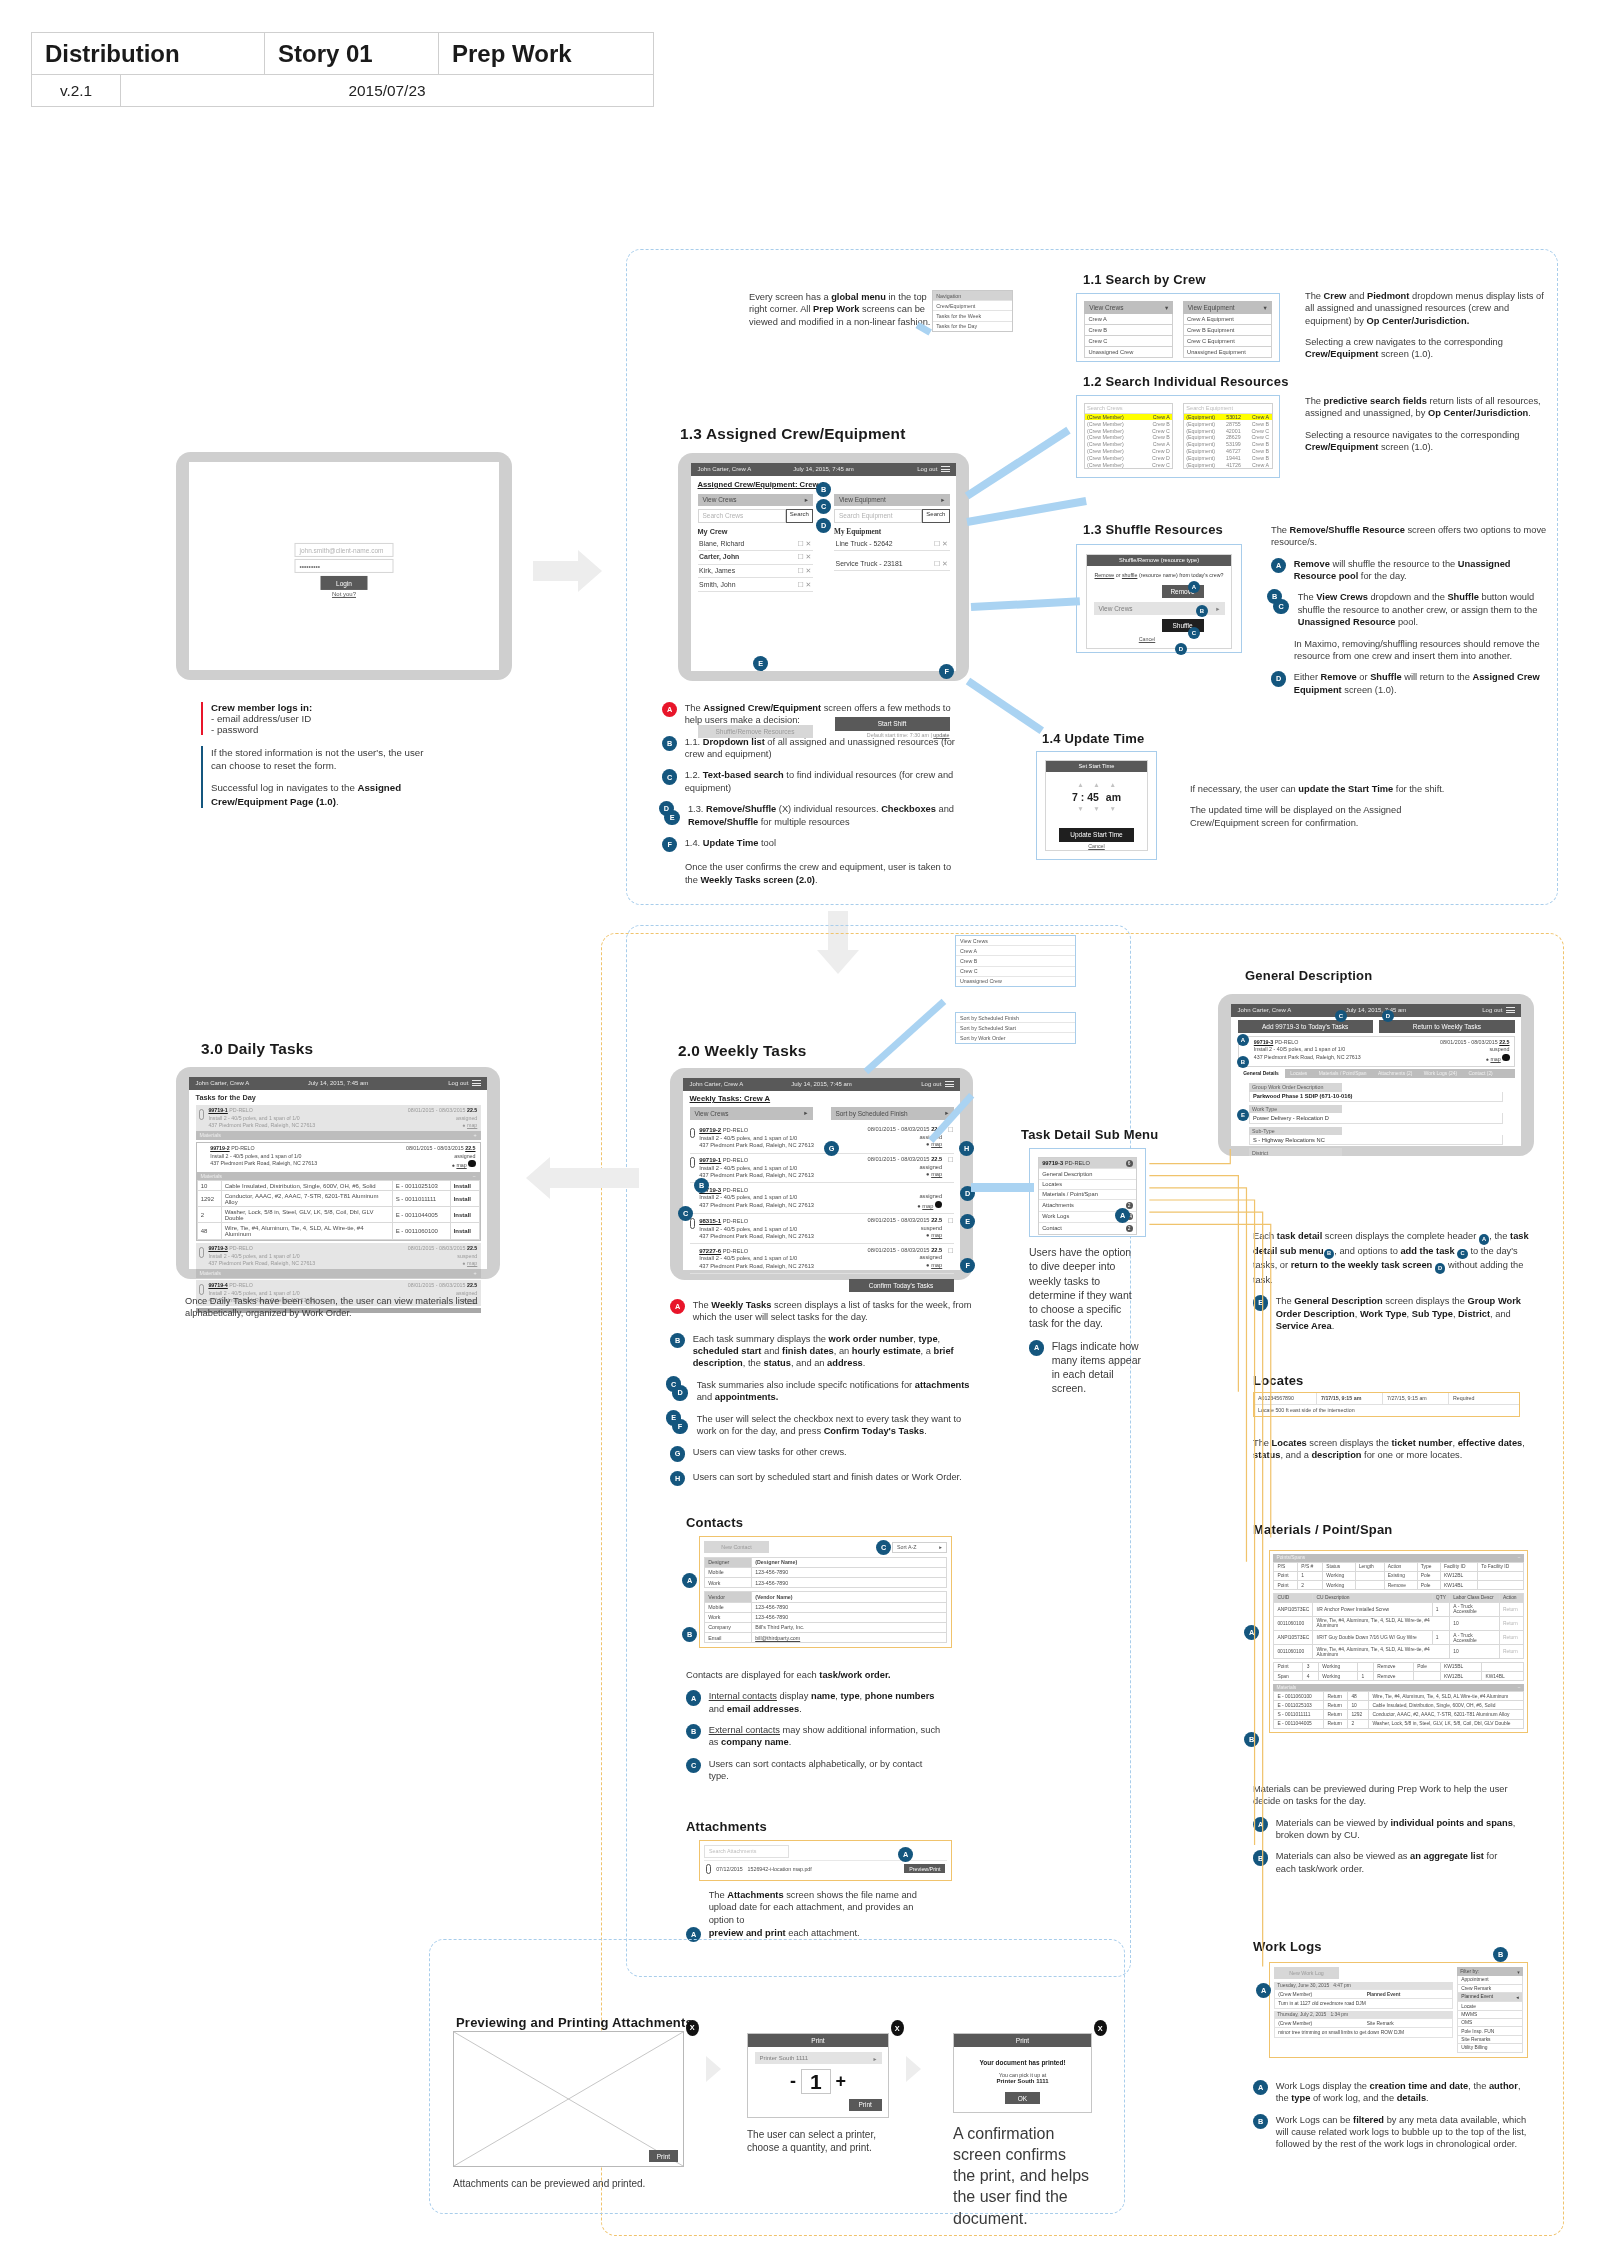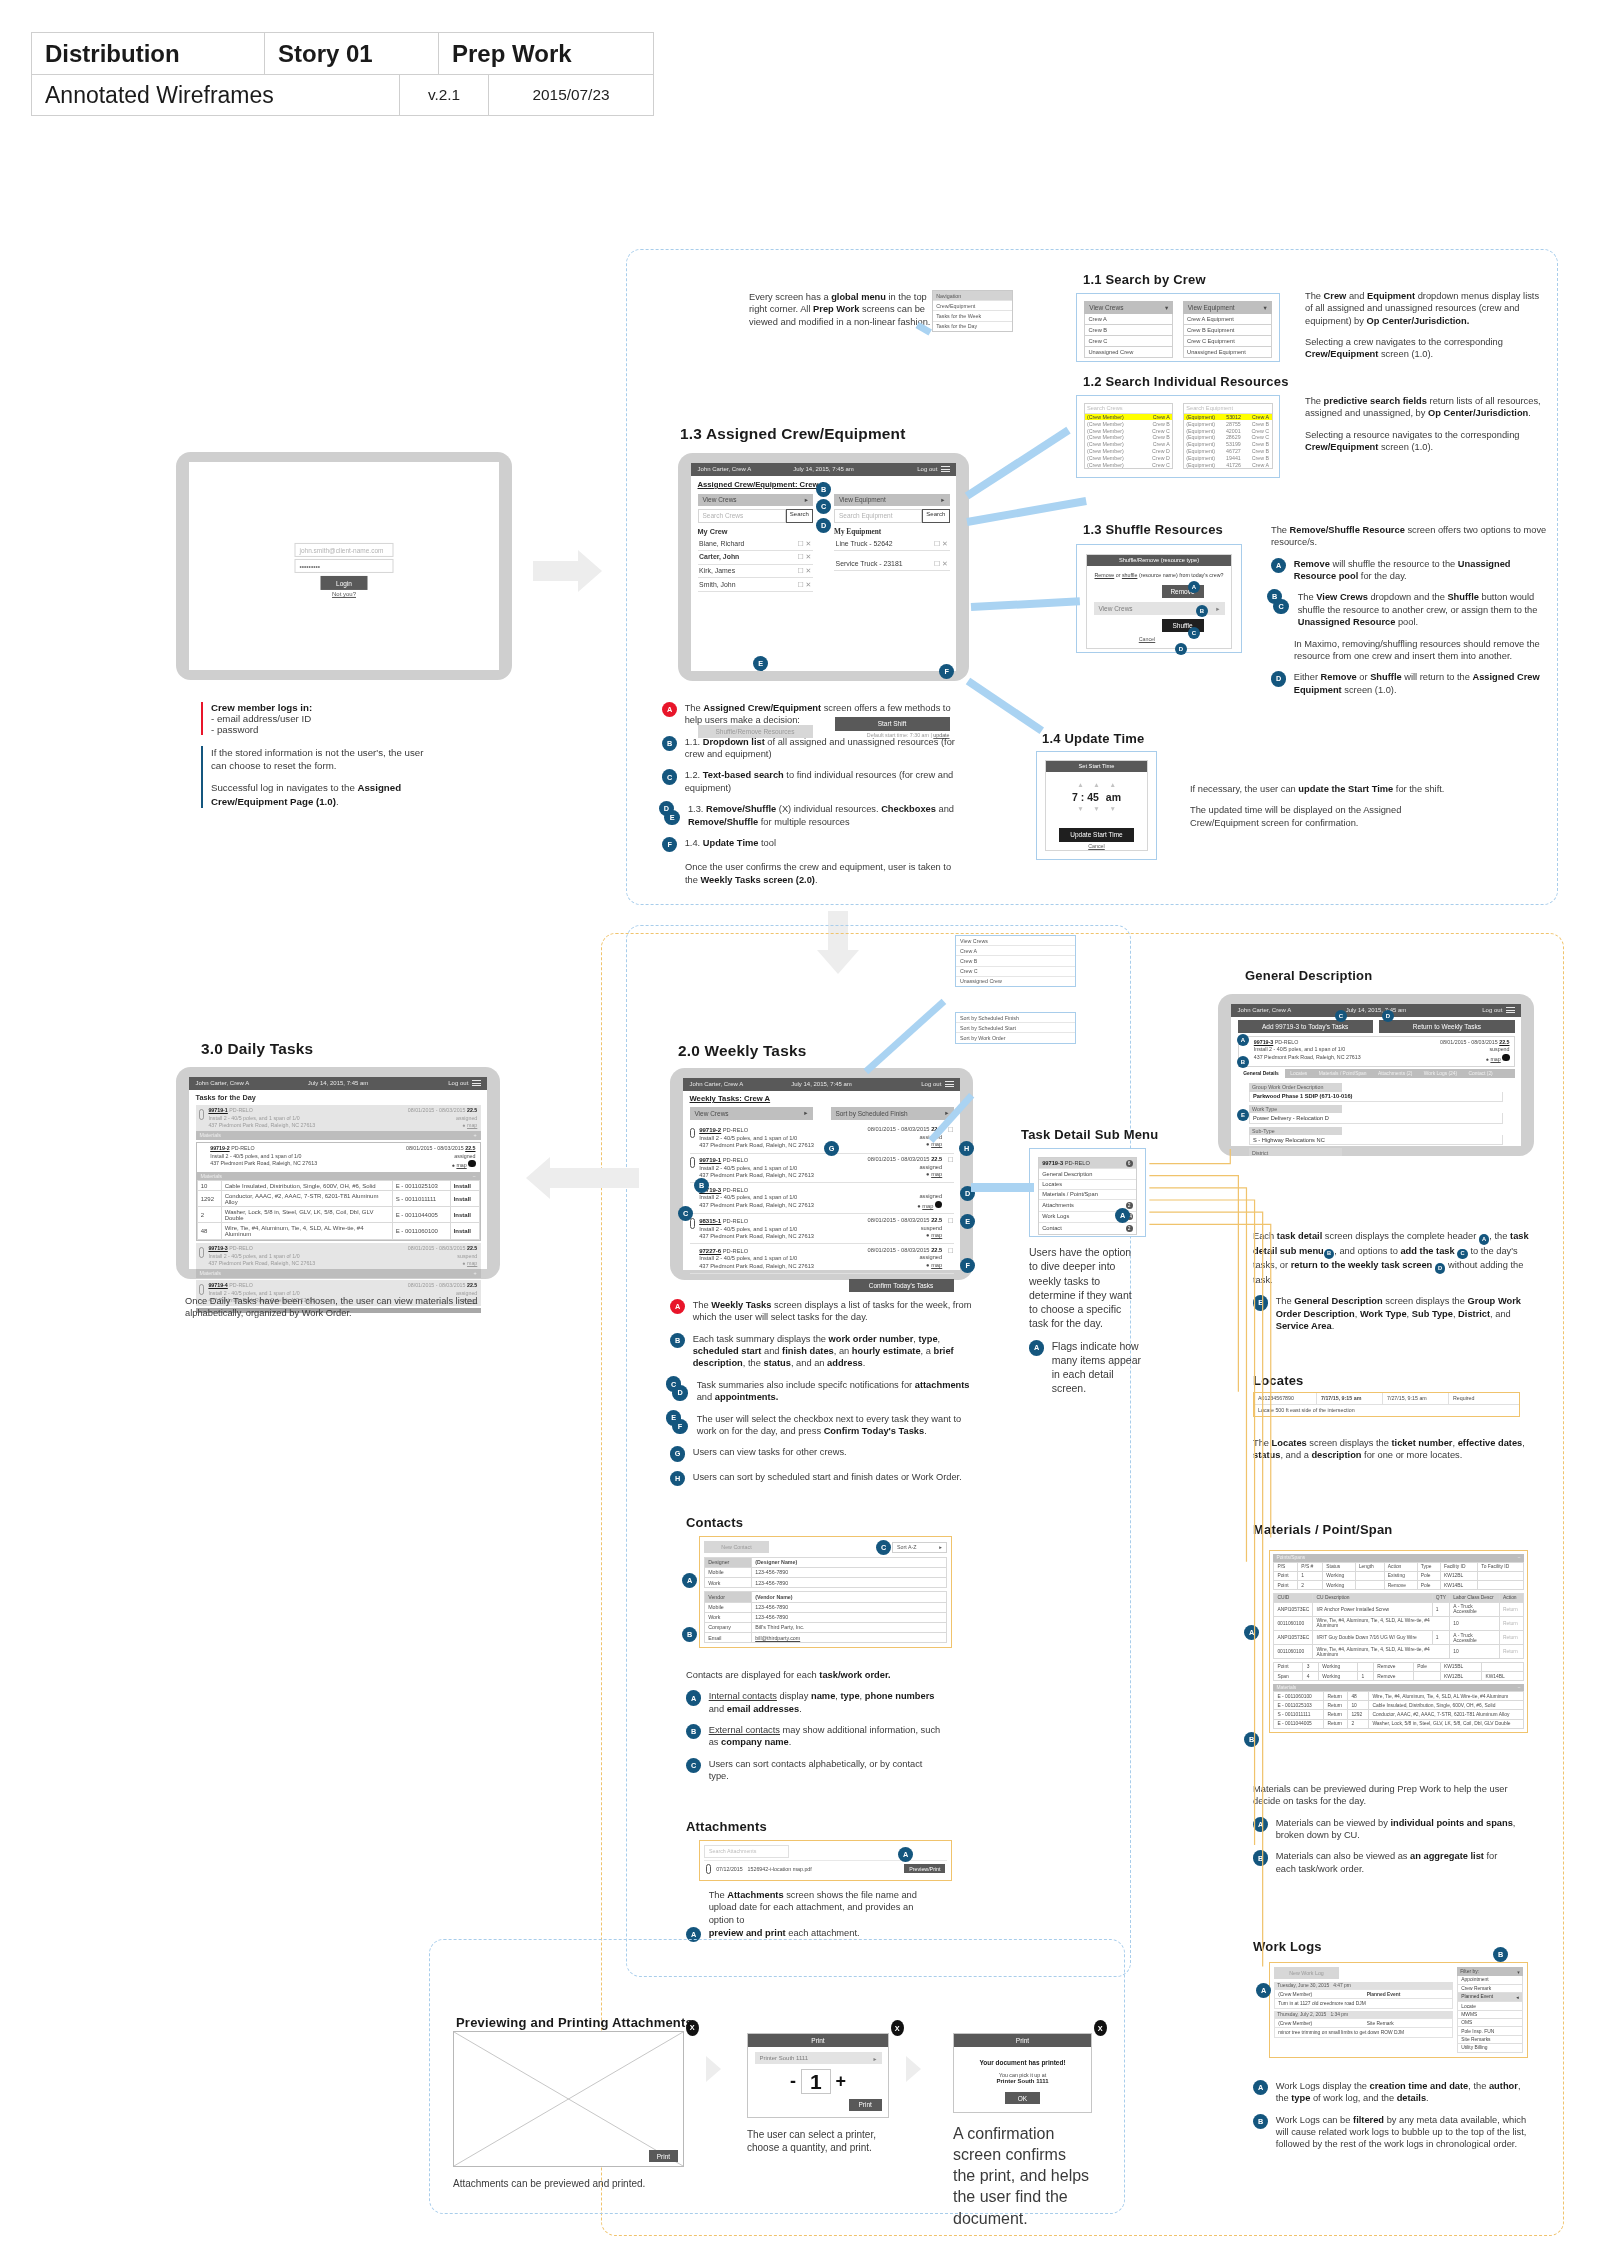--- a/index.html
+++ b/index.html
@@ -127,23 +127,20 @@
         <span class="t-bold">Distribution</span>
       </div>
     <div id="tb-story">
         <span class="t-bold">Story 01</span>
       </div>
     <div id="tb-prep">
         <span class="t-bold">Prep Work</span>
       </div>
   </div>
   <div id="title-row-2">
-    <div id="tb-annot">
-        <span class="t-norm">Annotated Wireframes</span>
-      </div>
     <div id="tb-ver">
         <span class="t-sm">v.2.1</span>
       </div>
     <div id="tb-date">
         <span class="t-sm">2015/07/23</span>
       </div>
   </div>
 </div>
 
 <div class="dashgroup abs" style="left:626px;top:249px;width:932px;height:656px;"></div>
@@ -342,21 +339,21 @@
           <span>▾</span>
         </div>
       <div style="border:0.8px solid #d0d0d0;border-top:none;font-size:5.7px;padding:2px 3.2px;color:#4a4a4a;">Crew A Equipment</div>
       <div style="border:0.8px solid #d0d0d0;border-top:none;font-size:5.7px;padding:2px 3.2px;color:#4a4a4a;">Crew B Equipment</div>
       <div style="border:0.8px solid #d0d0d0;border-top:none;font-size:5.7px;padding:2px 3.2px;color:#4a4a4a;">Crew C Equipment</div>
       <div style="border:0.8px solid #d0d0d0;border-top:none;font-size:5.7px;padding:2px 3.2px;color:#4a4a4a;">Unassigned Equipment</div>
     </div>
   </div>
 </div>
 <div class="abs" style="left:1305px;top:290px;width:243px;">
-  <div class="p">The <b>Crew</b> and <b>Equipment</b> dropdown menus display lists of all assigned and unassigned resources (crew and equipment) by <b>Op Center/Jurisdiction.</b></div>
+  <div class="p">The <b>Crew</b> and <b>Piedmont</b> dropdown menus display lists of all assigned and unassigned resources (crew and equipment) by <b>Op Center/Jurisdiction.</b></div>
   <div class="p">Selecting a crew navigates to the corresponding <b>Crew/Equipment</b> screen (1.0).</div>
 </div>
 
 <div class="abs" style="left:1083px;top:374px;">
   <div class="scr-title sm">1.2 Search Individual Resources</div>
 </div>
 <div class="callout-box abs" style="left:1076px;top:395px;width:204px;height:83px;padding:6.5px;">
   <div style="display:flex;gap:9.7px;">
     <div style="flex:1;border:0.8px solid #d0d0d0;">
       <div style="font-size:5.7px;color:#bdbdbd;padding:1.6px 2.4px;border-bottom:0.8px solid #e0e0e0;">Search Crews</div>

